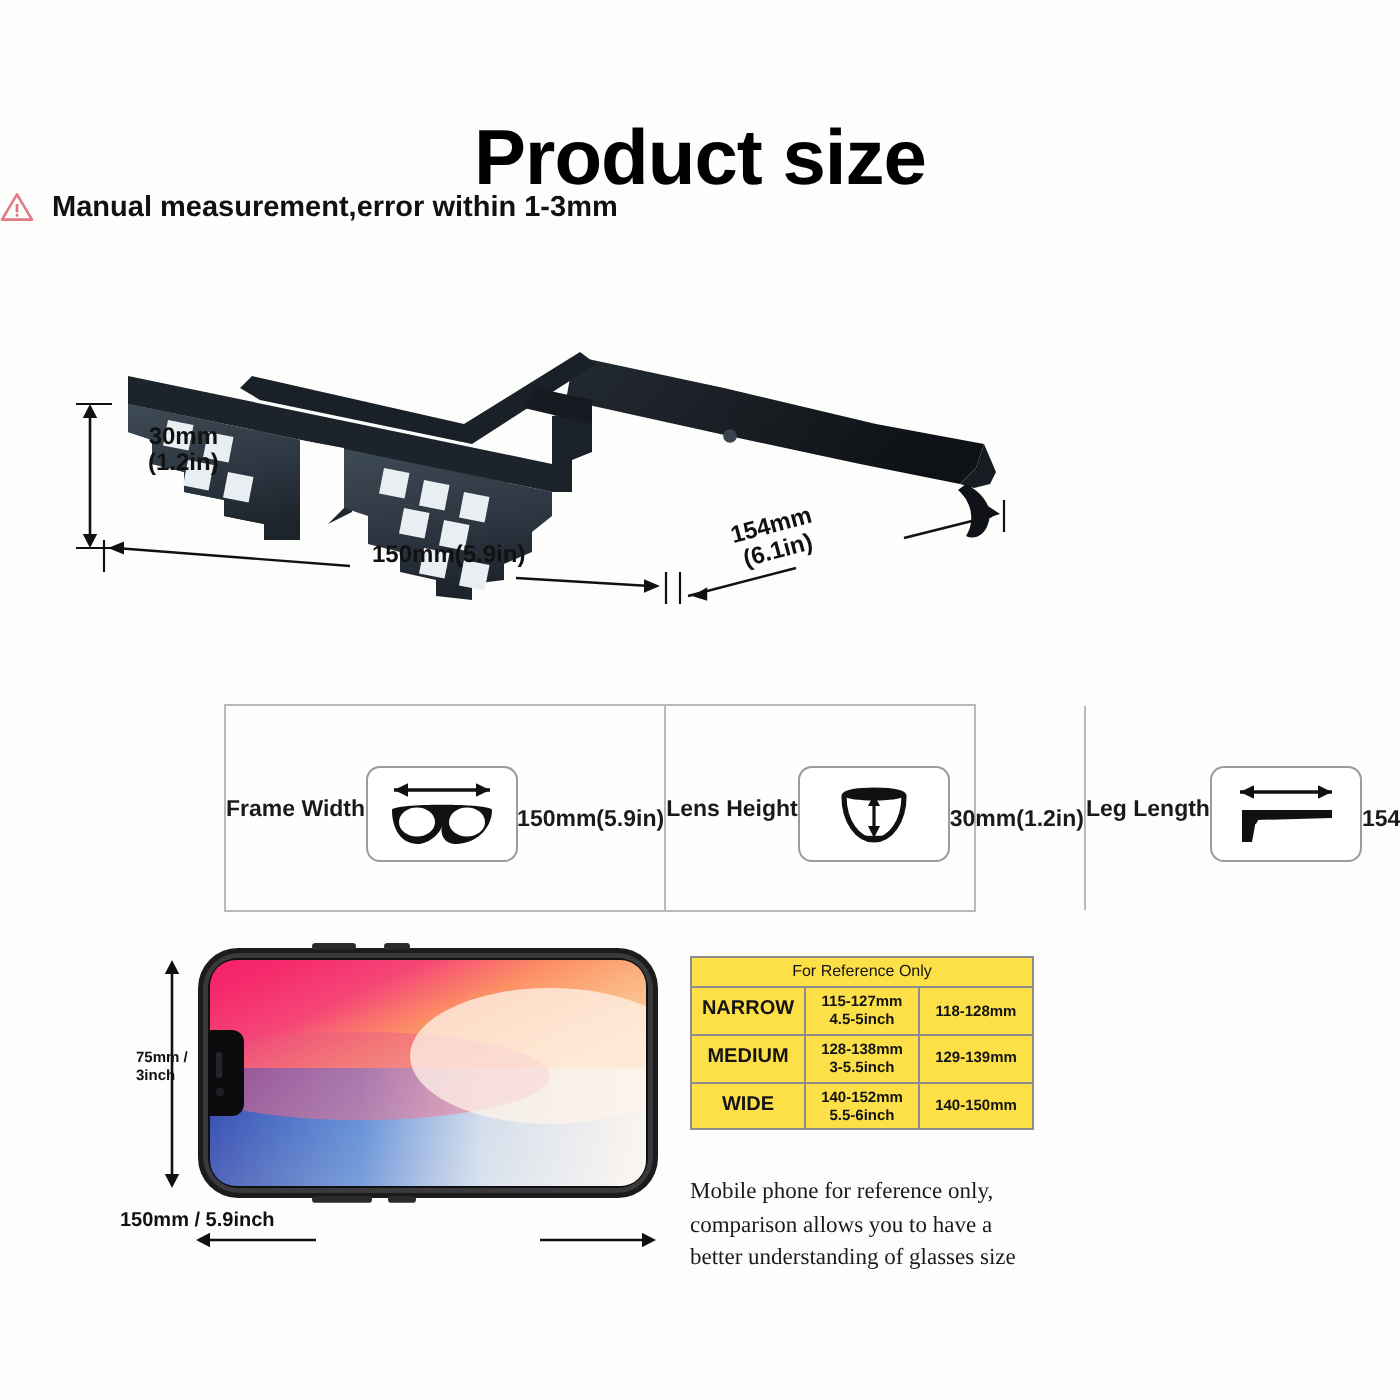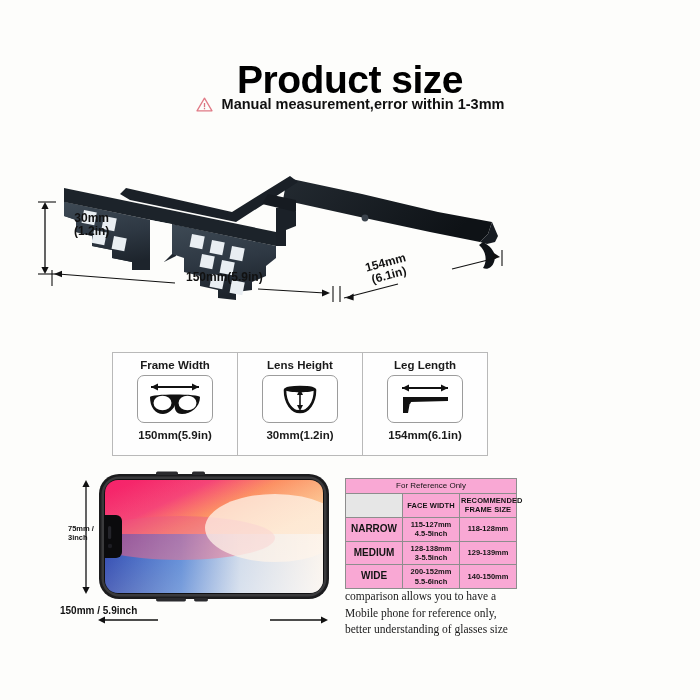--- a/index.html
+++ b/index.html
@@ -28,21 +28,20 @@
     font-size: 39px;
     font-weight: bold;
     letter-spacing: -0.5px;
     color: #000000;
   }
   .subtitle-wrap {
     position: absolute;
     left: 0;
     top: 96px;
     width: 700px;
-    text-align: center;
     font-size: 14.5px;
     font-weight: bold;
     color: #111111;
     white-space: nowrap;
   }
   .warn-icon {
     display: inline-block;
     vertical-align: -3px;
     margin-right: 5px;
   }
@@ -84,21 +83,20 @@
     height: 104px;
     display: flex;
     border: 1px solid #b9b9b9;
     background: #fefefe;
     box-sizing: border-box;
   }
   .card {
     flex: 1 1 0;
     border-right: 1px solid #b9b9b9;
     display: flex;
-    flex-direction: column;
     align-items: center;
     justify-content: flex-start;
     padding-top: 6px;
     box-sizing: border-box;
   }
   .card:last-child { border-right: none; text-align: right; }
   .card-title {
     font-size: 11.5px;
     font-weight: bold;
     color: #1a1a1a;
@@ -151,21 +149,21 @@
   .ref-table {
     position: absolute;
     left: 345px;
     top: 478px;
     width: 172px;
     border-collapse: collapse;
     table-layout: fixed;
   }
   .ref-table td {
     border: 1px solid #8d8d8d;
-    background: #f9a8d4;
+    background: #fde047;
     color: #141414;
     font-size: 7.5px;
     font-weight: bold;
     text-align: center;
     padding: 2px 1px;
     line-height: 1.25;
   }
   .ref-table td.cap {
     font-size: 8px;
     font-weight: normal;
@@ -425,53 +423,45 @@
     </div>
     <div class="phone-dim" id="phone-w-label">150mm / 5.9inch</div>
   </div>
 
   <table class="ref-table">
     <tbody>
       <tr>
         <td class="cap" colspan="3">For Reference Only</td>
       </tr>
       <tr>
-        <td class="blank col-cat"></td>
-        <td class="hdr col-face">FACE WIDTH</td>
-        <td class="hdr col-rec">
-          <span class="sub">RECOMMENDED</span>
-          <span class="sub">FRAME SIZE</span>
-        </td>
-      </tr>
-      <tr>
         <td class="cat">NARROW</td>
         <td>
           <span class="sub">115-127mm</span>
           <span class="sub">4.5-5inch</span>
         </td>
         <td>118-128mm</td>
       </tr>
       <tr>
         <td class="cat">MEDIUM</td>
         <td>
           <span class="sub">128-138mm</span>
           <span class="sub">3-5.5inch</span>
         </td>
         <td>129-139mm</td>
       </tr>
       <tr>
         <td class="cat">WIDE</td>
         <td>
-          <span class="sub">200-152mm</span>
+          <span class="sub">140-152mm</span>
           <span class="sub">5.5-6inch</span>
         </td>
         <td>140-150mm</td>
       </tr>
     </tbody>
   </table>
 
   <div class="ref-note">
+    <div>Mobile phone for reference only,</div>
     <div>comparison allows you to have a</div>
-    <div>Mobile phone for reference only,</div>
     <div>better understanding of glasses size</div>
   </div>
 
 </div>
 
 </body></html>

